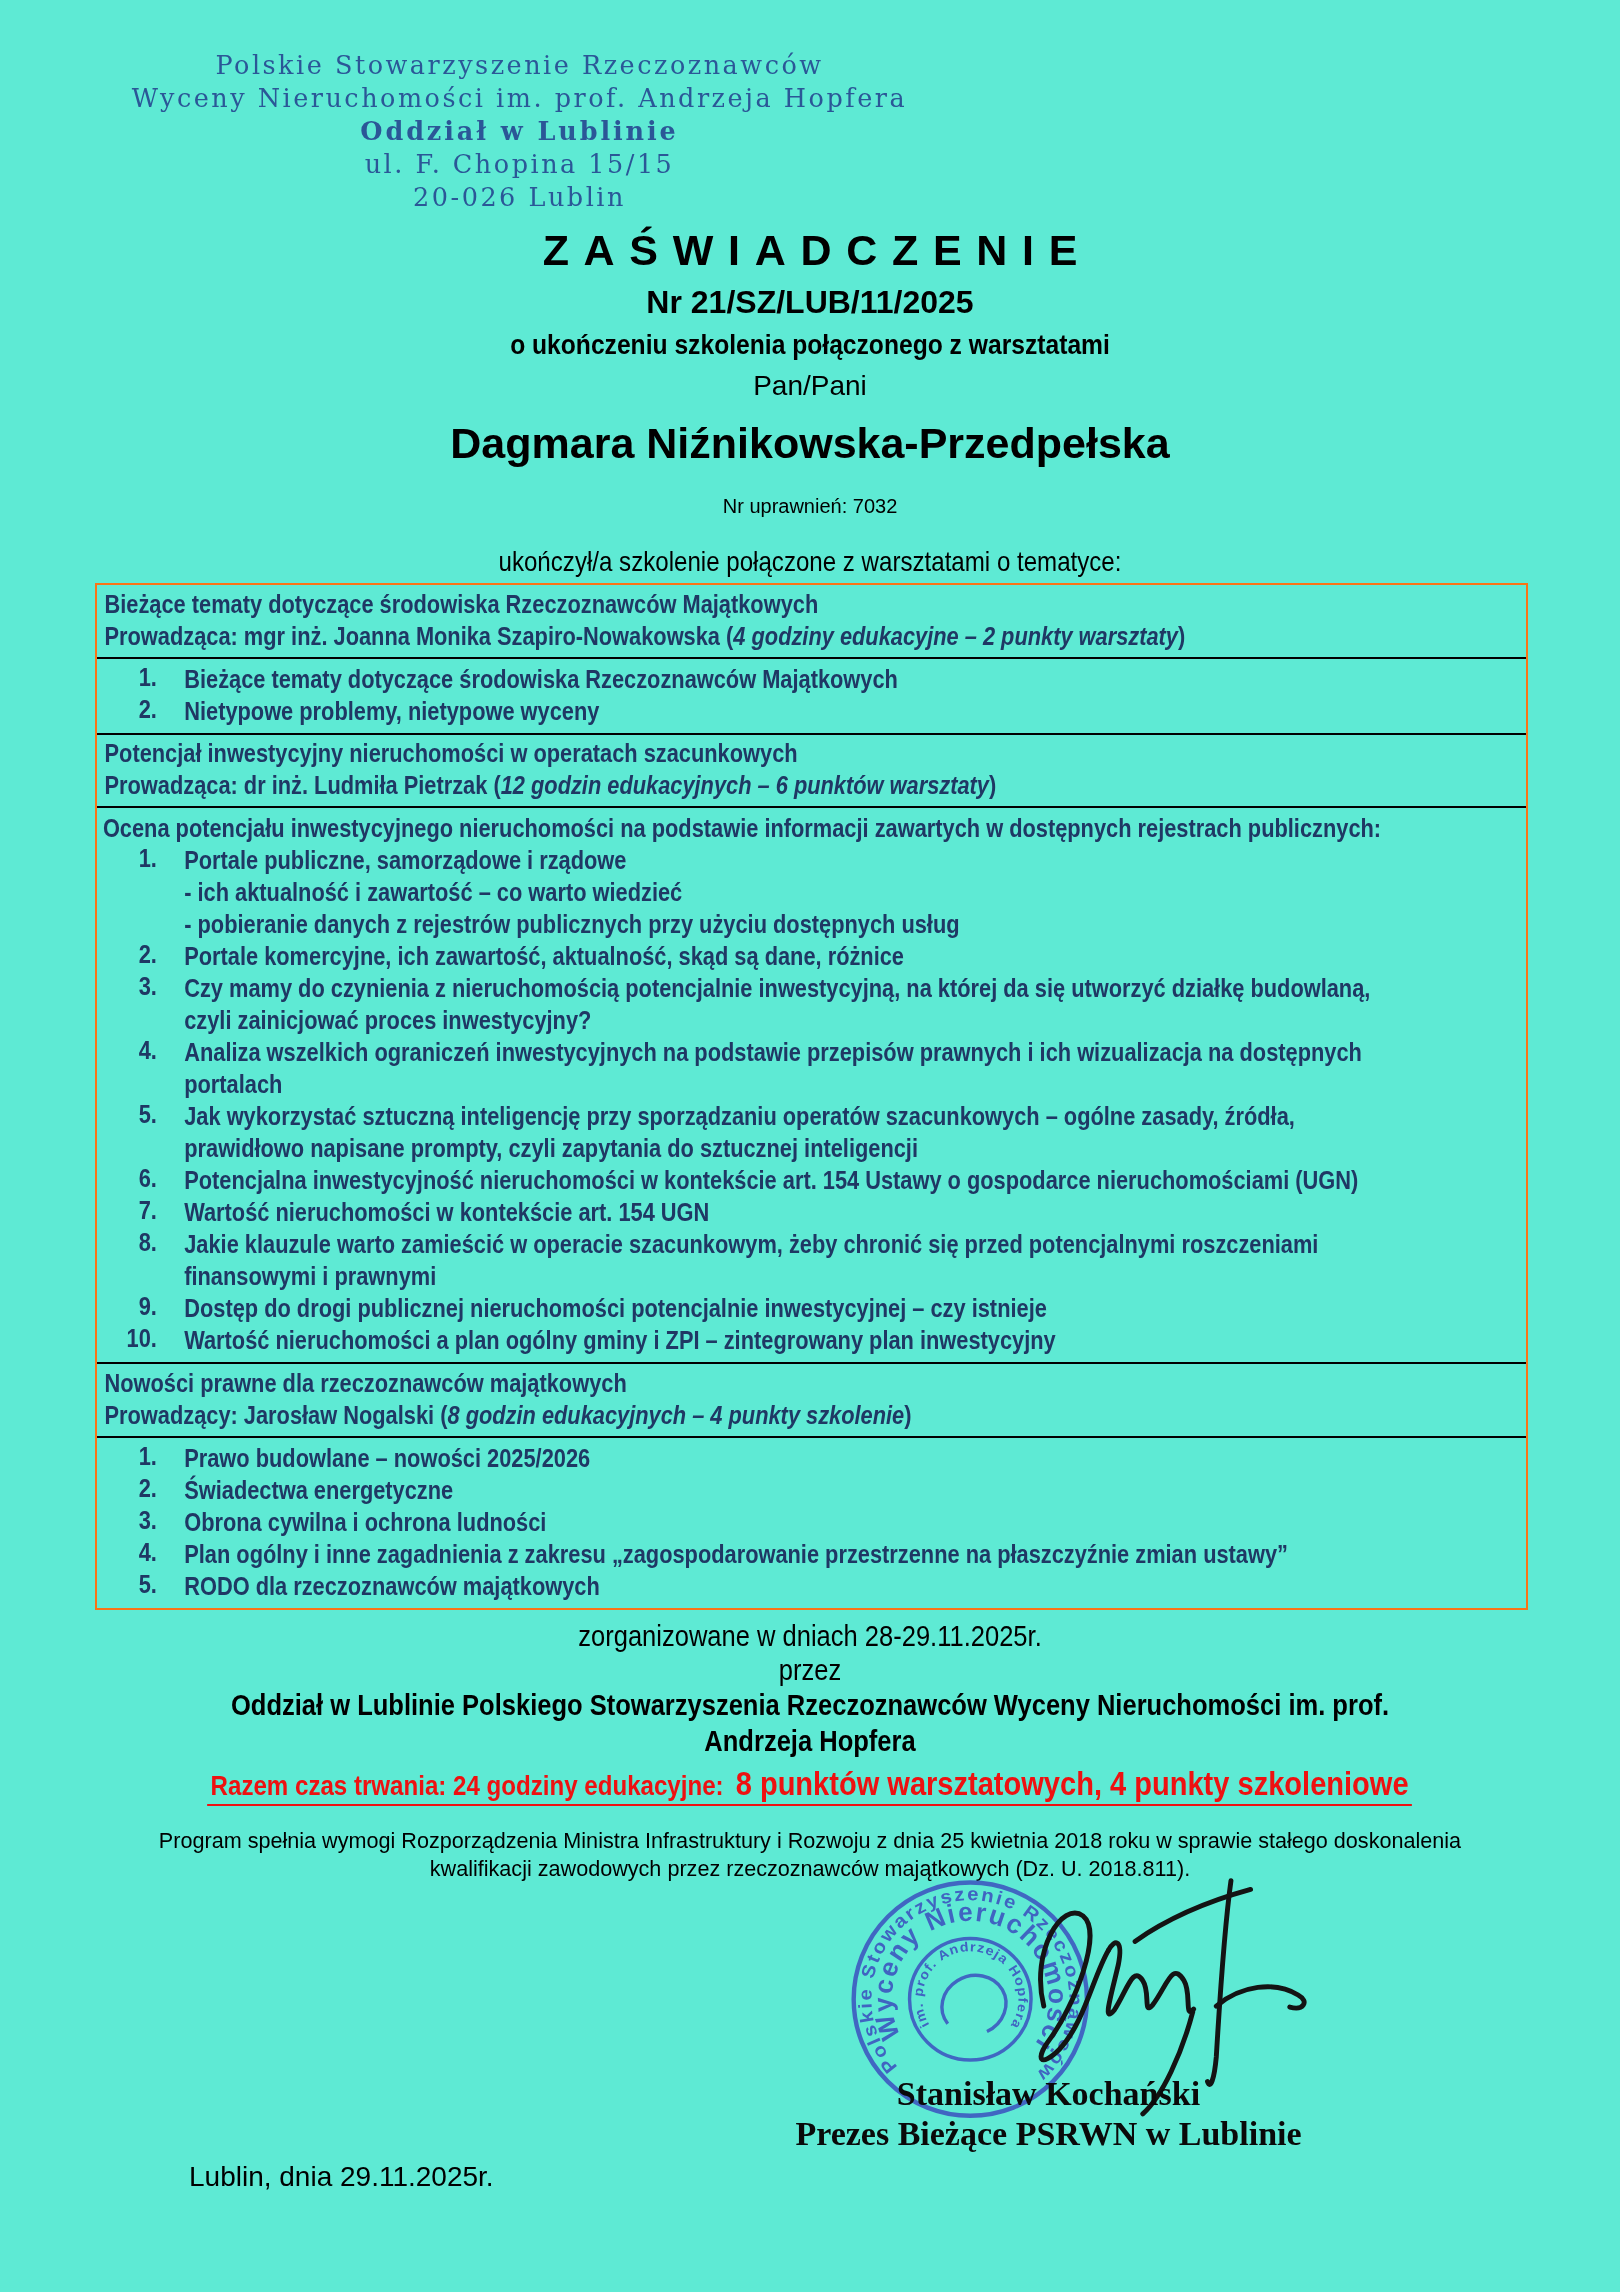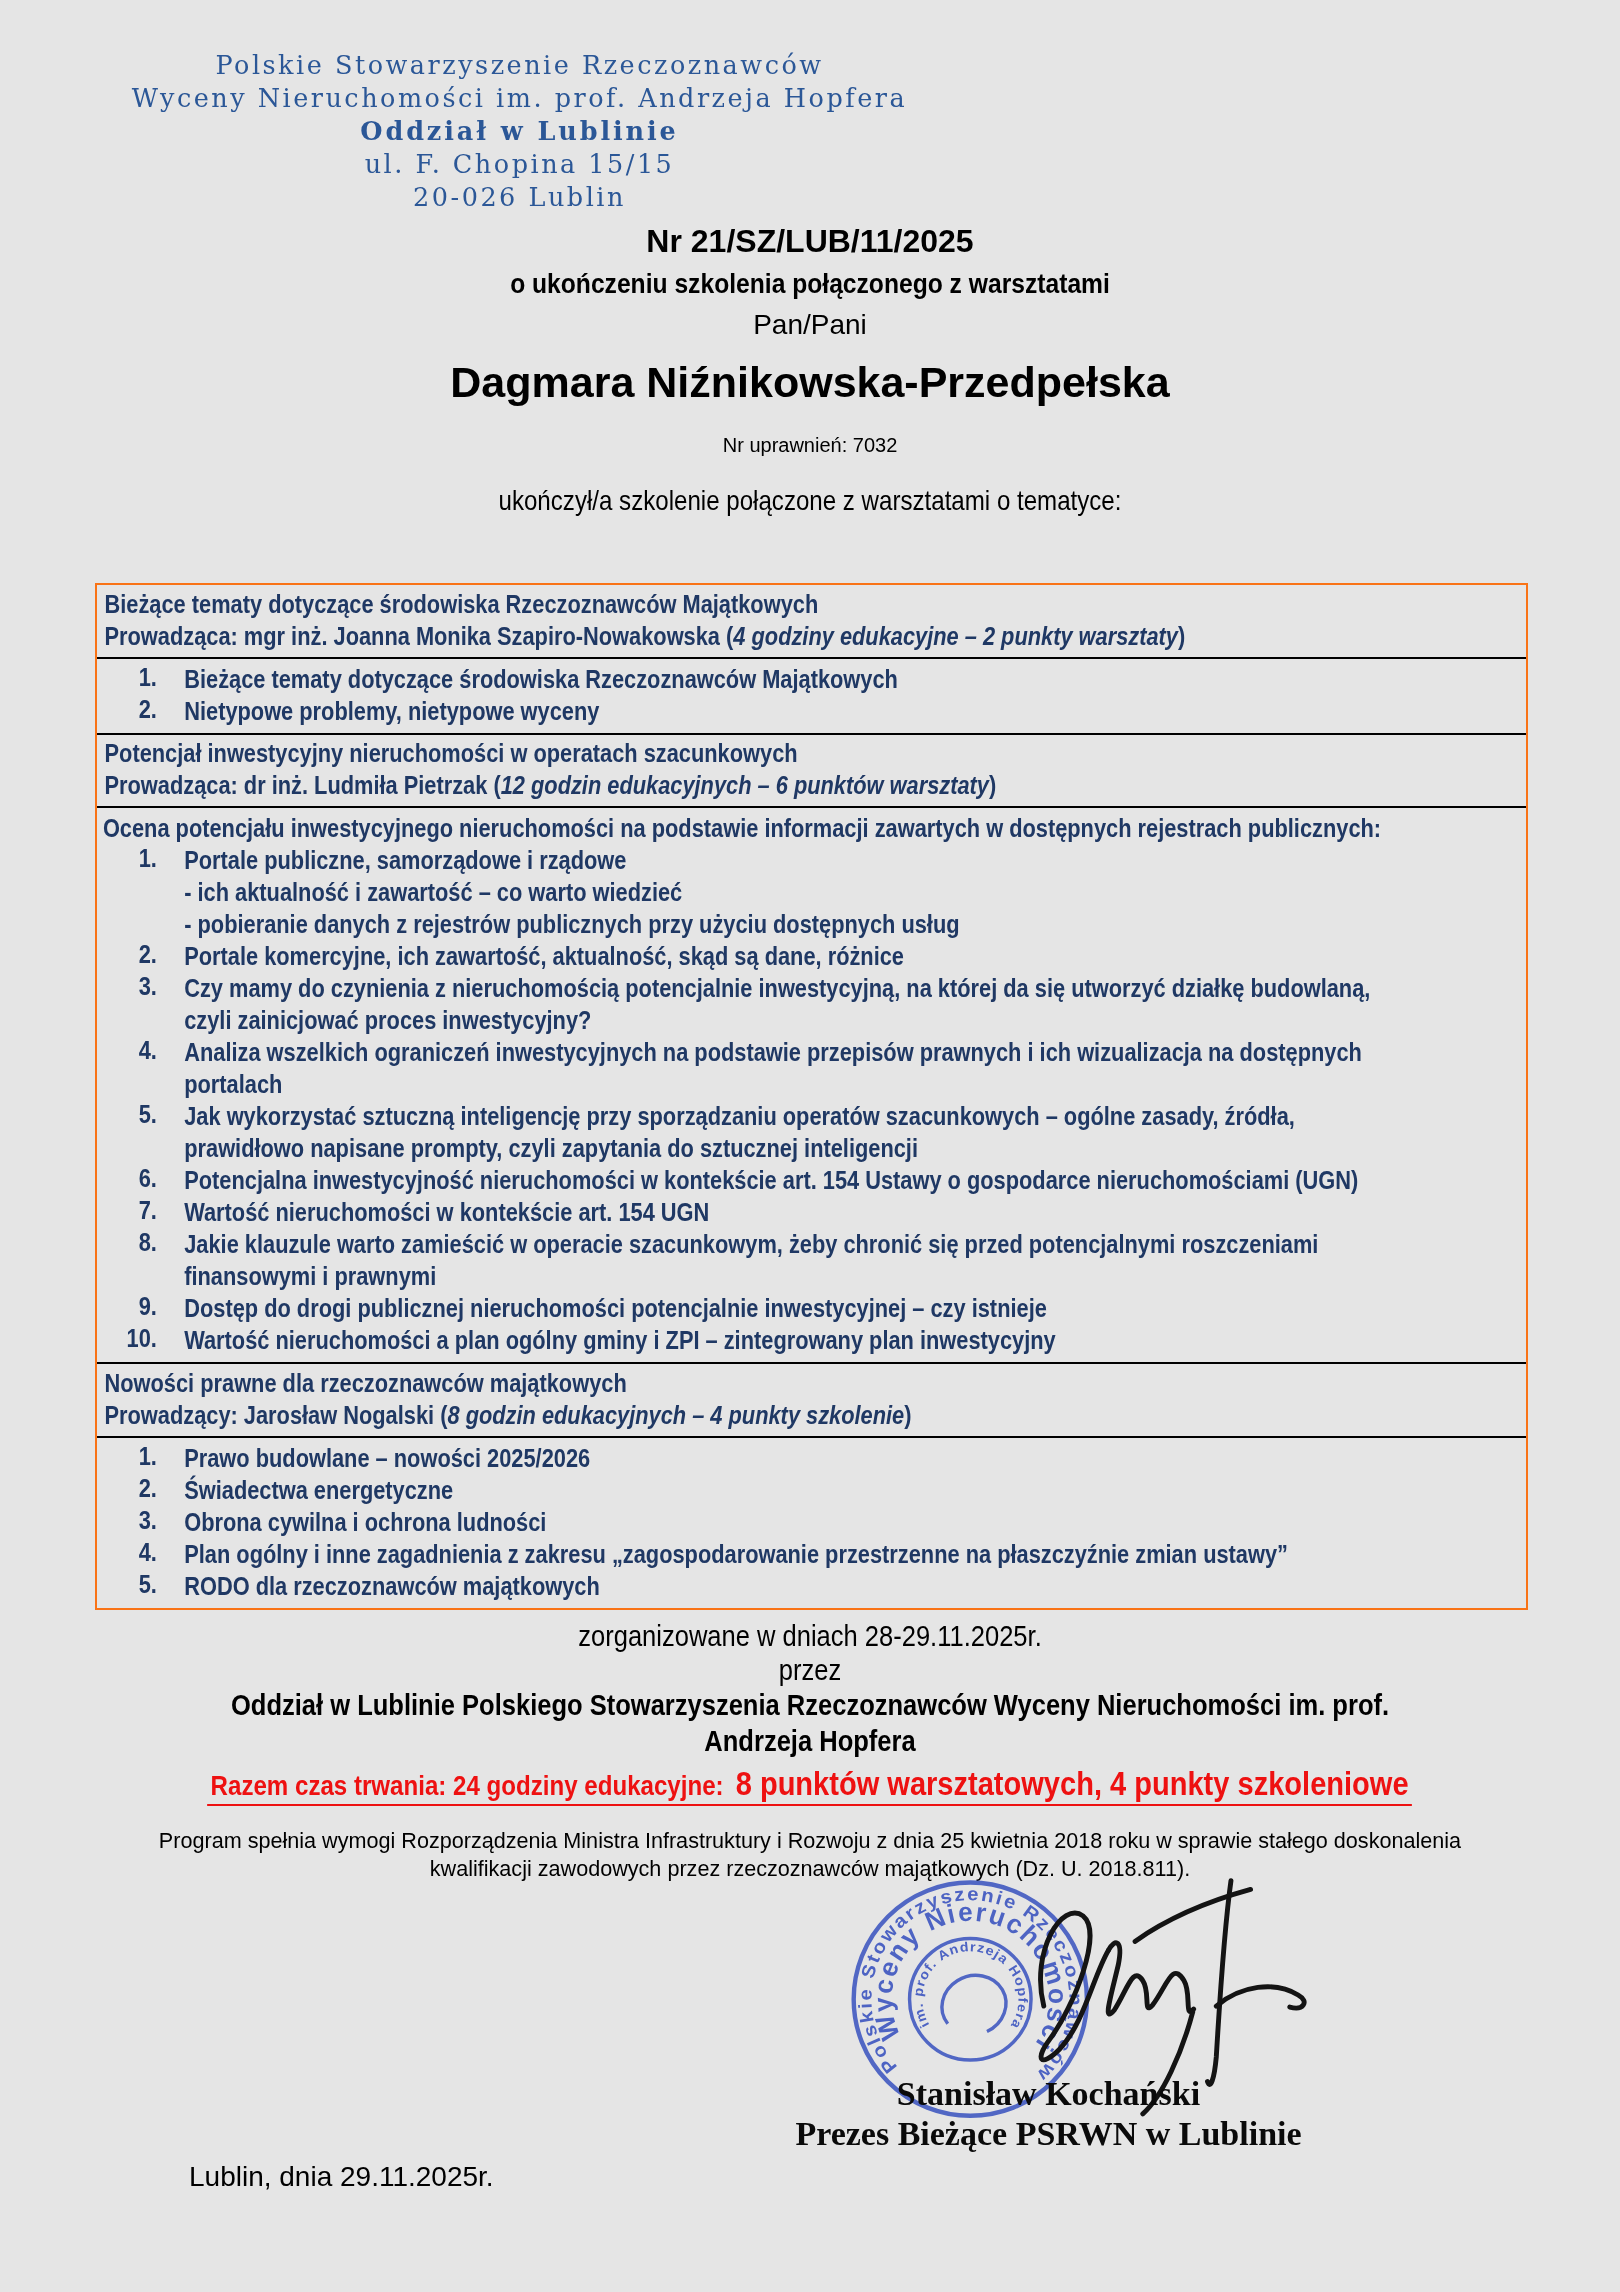--- a/index.html
+++ b/index.html
@@ -1,20 +1,20 @@
 <!DOCTYPE html>
 <html lang="pl"><head>
 <meta charset="utf-8">
 <style>
   html,body{margin:0;padding:0;background:#888;}
   .page{
     position:relative;
     width:1620px;height:2293px;
     margin:0 auto;
-    background:#e5e5e5;
+    background:#5eead4;
     font-family:"Liberation Sans",sans-serif;
     color:#000;
     overflow:hidden;
   }
 
   
   .letterhead{
     position:absolute;left:93px;top:49px;width:853px;
     text-align:center;
     font-family:"DejaVu Serif",serif;
@@ -80,20 +80,21 @@
 
   <header class="letterhead">
     <div>Polskie Stowarzyszenie Rzeczoznawców</div>
     <div>Wyceny Nieruchomości im. prof. Andrzeja Hopfera</div>
     <div class="bold">Oddział w Lublinie</div>
     <div>ul. F. Chopina 15/15</div>
     <div>20-026 Lublin</div>
   </header>
 
   <section class="heading">
+    <div class="doc-title">ZAŚWIADCZENIE</div>
     <div class="doc-number">Nr 21/SZ/LUB/11/2025</div>
     <div class="doc-subtitle sq">o ukończeniu szkolenia połączonego z warsztatami</div>
     <div class="salutation">Pan/Pani</div>
     <div class="recipient">Dagmara Niźnikowska-Przedpełska</div>
     <div class="license">Nr uprawnień: 7032</div>
     <div class="completion sq">ukończył/a szkolenie połączone z warsztatami o tematyce:</div>
   </section>
 
   <section class="topics" id="topics-table">
       <div class="sec-head">

